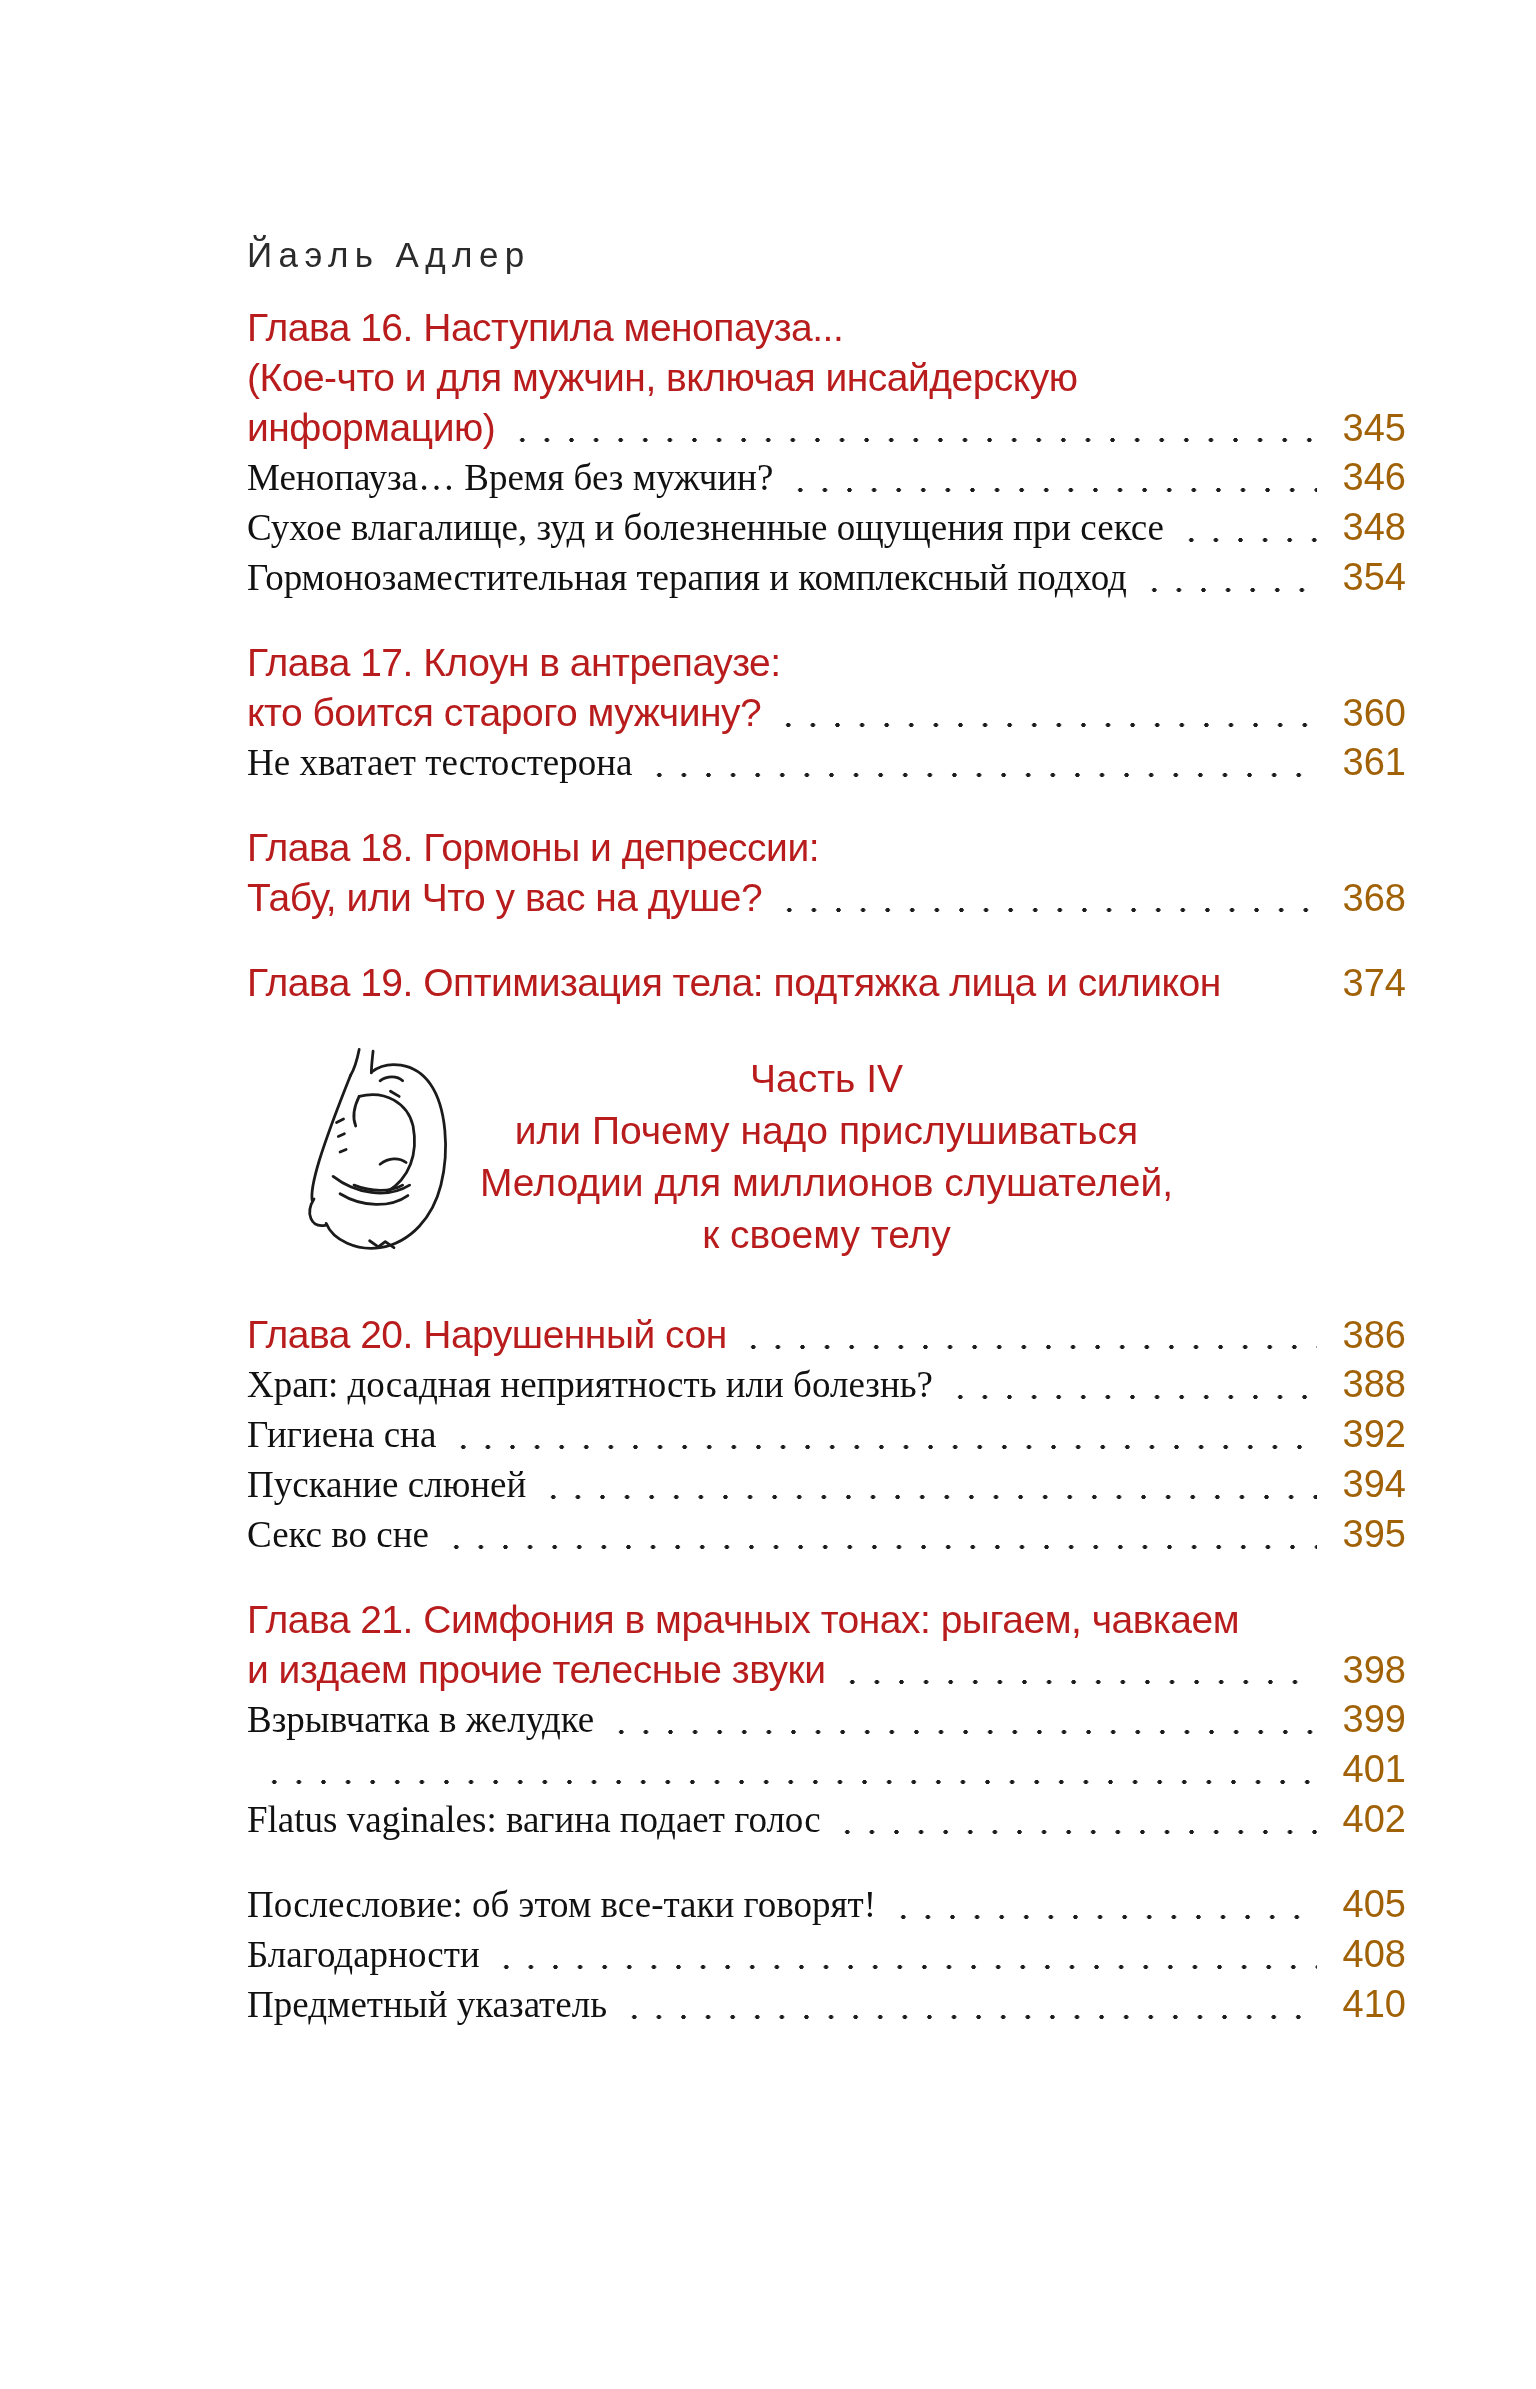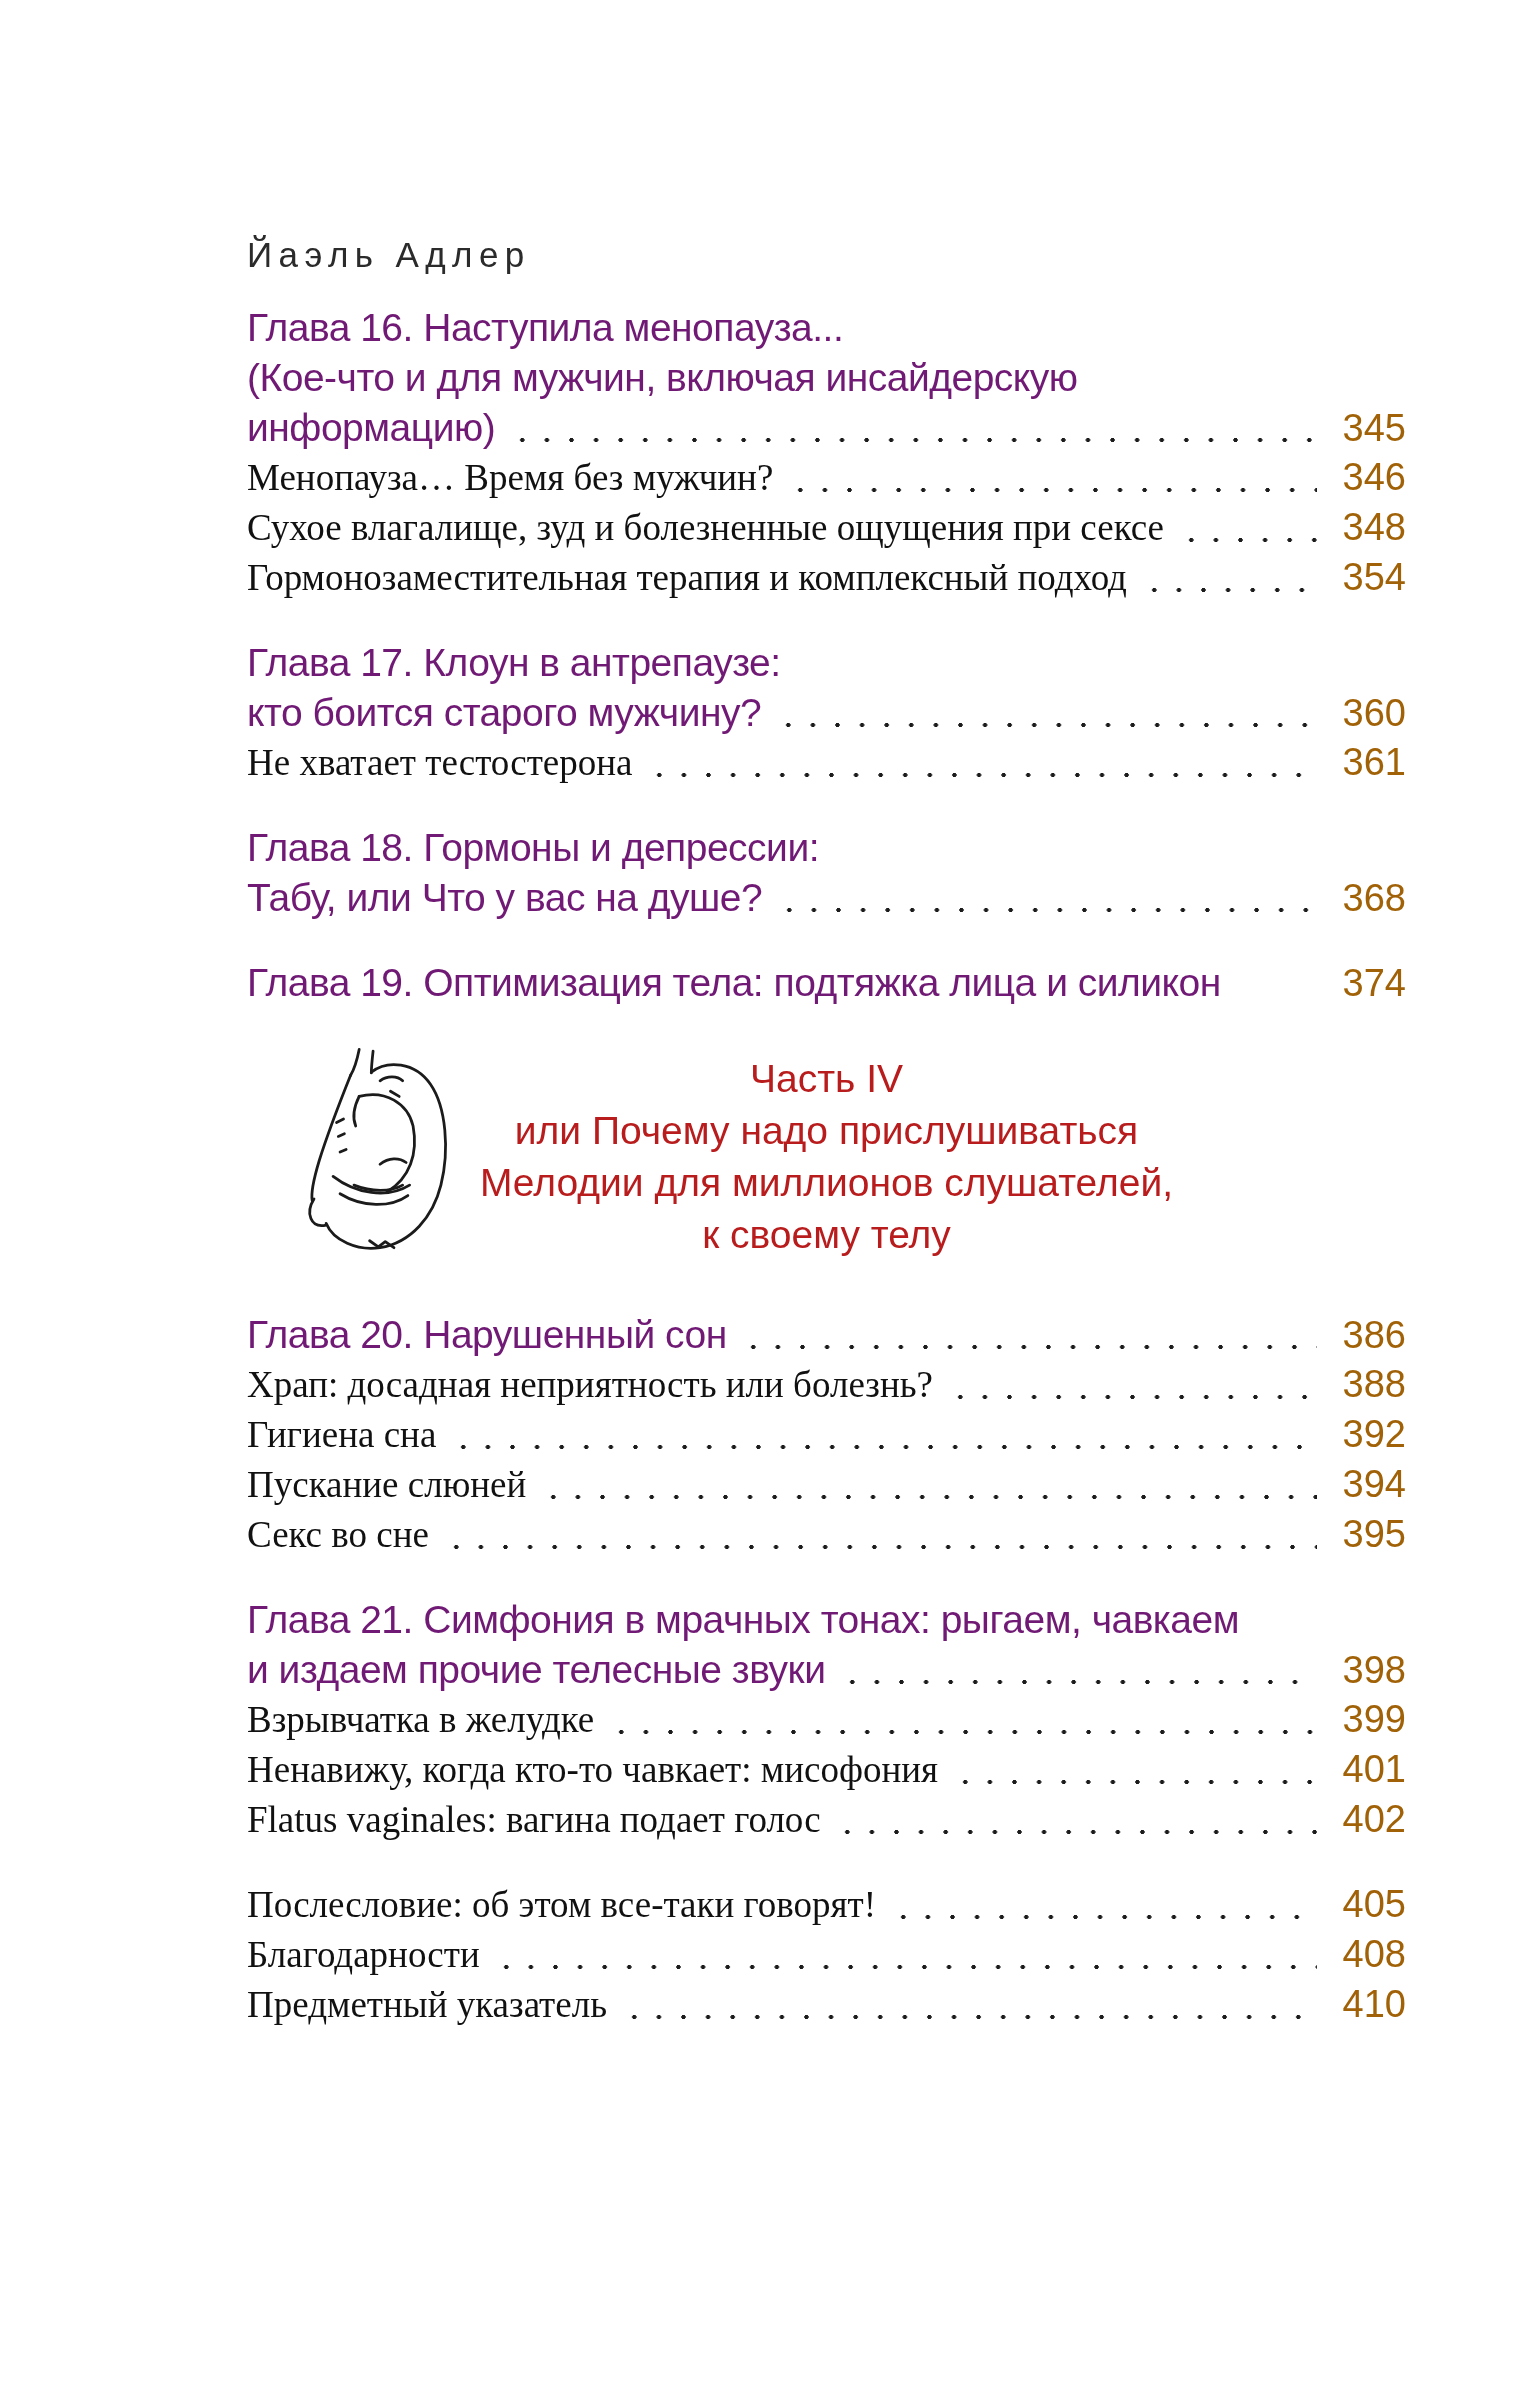--- a/index.html
+++ b/index.html
@@ -28,21 +28,21 @@
     display:flex;
     align-items:baseline;
     height:50px;
   }
   .toc-row.gap{margin-top:35px;}
   .toc-row.hand .t{
     font-family:"Liberation Sans",sans-serif;
     font-size:39px;
     font-weight:400;
     letter-spacing:-0.5px;
-    color:#701a75;
+    color:#b91c1c;
     white-space:nowrap;
   }
   .toc-row.serif .t{
     font-family:"Liberation Serif",serif;
     font-size:37px;
     color:#111111;
     white-space:nowrap;
   }
   .leader{
     flex:1;
@@ -212,21 +212,20 @@
     <span class="t">и издаем прочие телесные звуки</span>
     <span class="leader"></span>
     <span class="pg">398</span>
   </div>
         <div class="toc-row serif">
     <span class="t">Взрывчатка в желудке</span>
     <span class="leader"></span>
     <span class="pg">399</span>
   </div>
         <div class="toc-row serif">
-    <span class="t">Ненавижу, когда кто-то чавкает: мисофония</span>
     <span class="leader"></span>
     <span class="pg">401</span>
   </div>
         <div class="toc-row serif">
     <span class="t">Flatus vaginales: вагина подает голос</span>
     <span class="leader"></span>
     <span class="pg">402</span>
   </div>
         <div class="toc-row serif gap">
     <span class="t">Послесловие: об этом все-таки говорят!</span>

